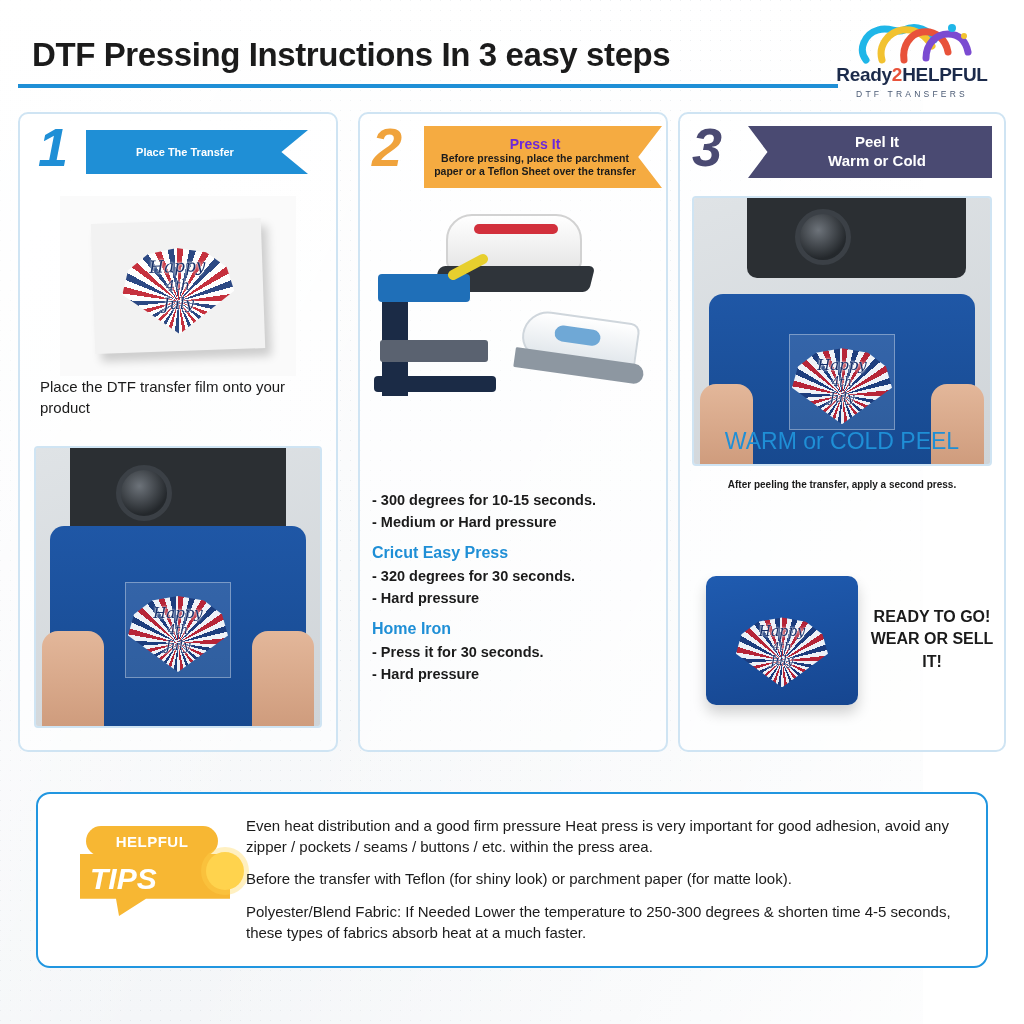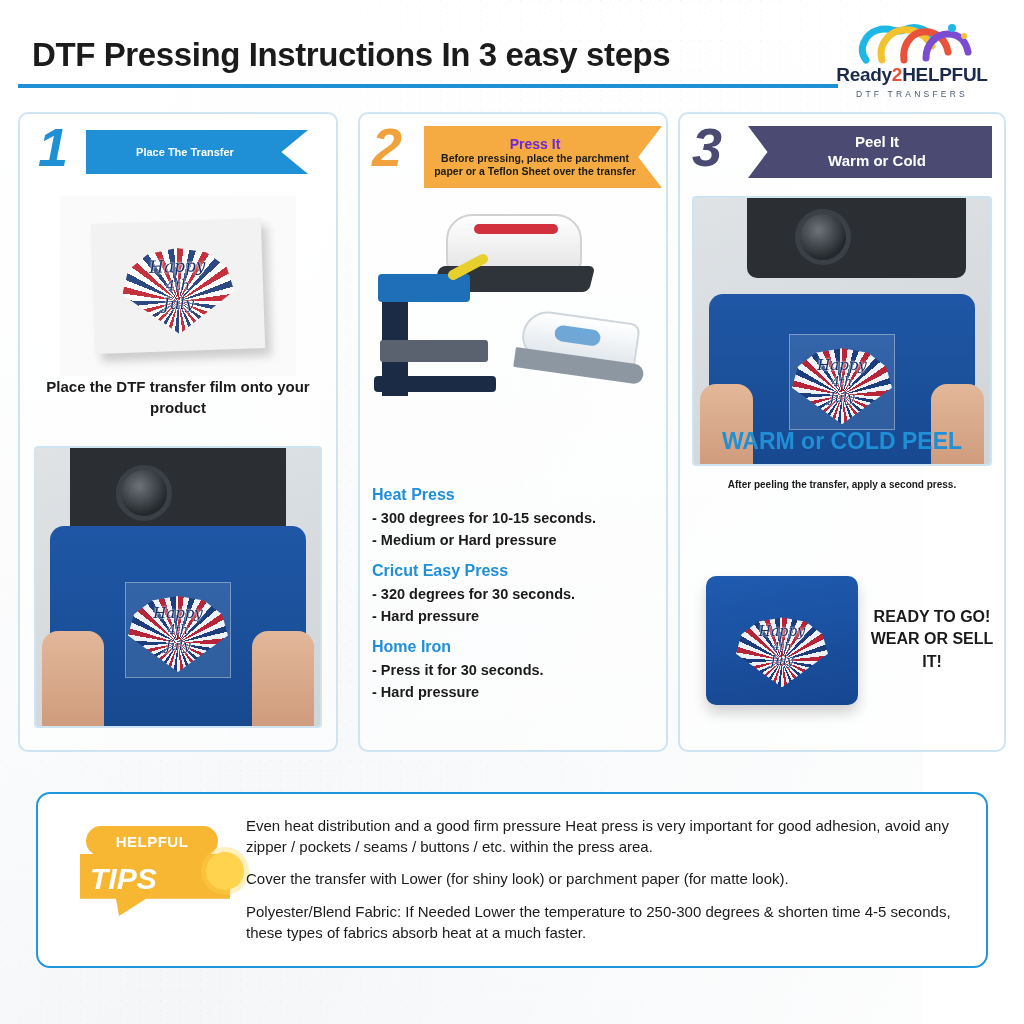--- a/index.html
+++ b/index.html
@@ -107,21 +107,21 @@
   }
   #b3 .ribbon b { font-size: 15px; line-height: 1.25; }
 
   
   .photo {
     position: absolute; overflow: hidden; background: #e9edf1;
   }
   .photo.bordered { border: 2px solid #cfe4f3; border-radius: 4px; }
 
   .cap {
-    position: absolute; text-align: center; font-weight: bold; color: #1b1b1b;
+    position: absolute; text-align: left; font-weight: normal; color: #1b1b1b;
   }
 
   
   .film {
     position: absolute; left: 50%; top: 50%; transform: translate(-50%,-50%) rotate(-2deg);
     width: 170px; height: 130px; background: #f2f2f2;
     box-shadow: 6px 8px 10px rgba(0,0,0,0.18);
   }
   .art {
     position: absolute; left: 50%; top: 50%; transform: translate(-50%,-50%);
@@ -206,21 +206,21 @@
 
   
   .specs { position: absolute; left: 372px; top: 486px; width: 286px; }
   .spec-h { font-size: 16px; font-weight: bold; color: #1f8fd6; margin-top: 14px; }
   .spec-h:first-child { margin-top: 0; }
   .spec-l { font-size: 14.5px; font-weight: bold; color: #1b1b1b; margin-top: 6px; }
 
   
   .warm {
     position: absolute; left: 684px; top: 428px; width: 316px; text-align: center;
-    font-size: 23px; font-weight: bold; color: #1f8fd6;
+    font-size: 23px; font-weight: normal; color: #1f8fd6;
   }
   .after {
     position: absolute; left: 684px; top: 478px; width: 316px; text-align: center;
     font-size: 10px; font-weight: bold; color: #1b1b1b; line-height: 1.35;
   }
   .ready {
     position: absolute; left: 862px; top: 606px; width: 140px; text-align: center;
     font-size: 16px; font-weight: bold; color: #1b1b1b; line-height: 1.4;
   }
 
@@ -344,21 +344,20 @@
     <div class="hp-handle"></div>
     <div class="hp-plate"></div>
     <div class="hp-foot"></div>
     <div class="iron-body">
         <div class="iron-knob"></div>
       </div>
     <div class="iron-plate"></div>
   </div>
 
   <div class="specs">
-    <div class="spec-h">Heat Press</div>
     <div class="spec-l">- 300 degrees for 10-15 seconds.</div>
     <div class="spec-l">- Medium or Hard pressure</div>
 
     <div class="spec-h">Cricut Easy Press</div>
     <div class="spec-l">- 320 degrees for 30 seconds.</div>
     <div class="spec-l">- Hard pressure</div>
 
     <div class="spec-h">Home Iron</div>
     <div class="spec-l">- Press it for 30 seconds.</div>
     <div class="spec-l">- Hard pressure</div>
@@ -417,18 +416,18 @@
 
   <div class="tips">
     <div class="tips-badge">
       <div class="tips-bubble"></div>
       <div class="tips-top">HELPFUL</div>
       <div class="tips-word">TIPS</div>
       <div class="tips-sun"></div>
     </div>
     <div class="tips-text">
       <div class="tips-p">Even heat distribution and a good firm pressure Heat press is very important for good adhesion, avoid any zipper / pockets / seams / buttons / etc. within the press area.</div>
-      <div class="tips-p">Cover the transfer with Lower (for shiny look) or parchment paper (for matte look).</div>
+      <div class="tips-p">Before the transfer with Teflon (for shiny look) or parchment paper (for matte look).</div>
       <div class="tips-p">Polyester/Blend Fabric: If Needed Lower the temperature to 250-300 degrees &amp; shorten time 4-5 seconds, these types of fabrics absorb heat at a much faster.</div>
     </div>
   </div>
 
 </div>
 
 </body></html>

